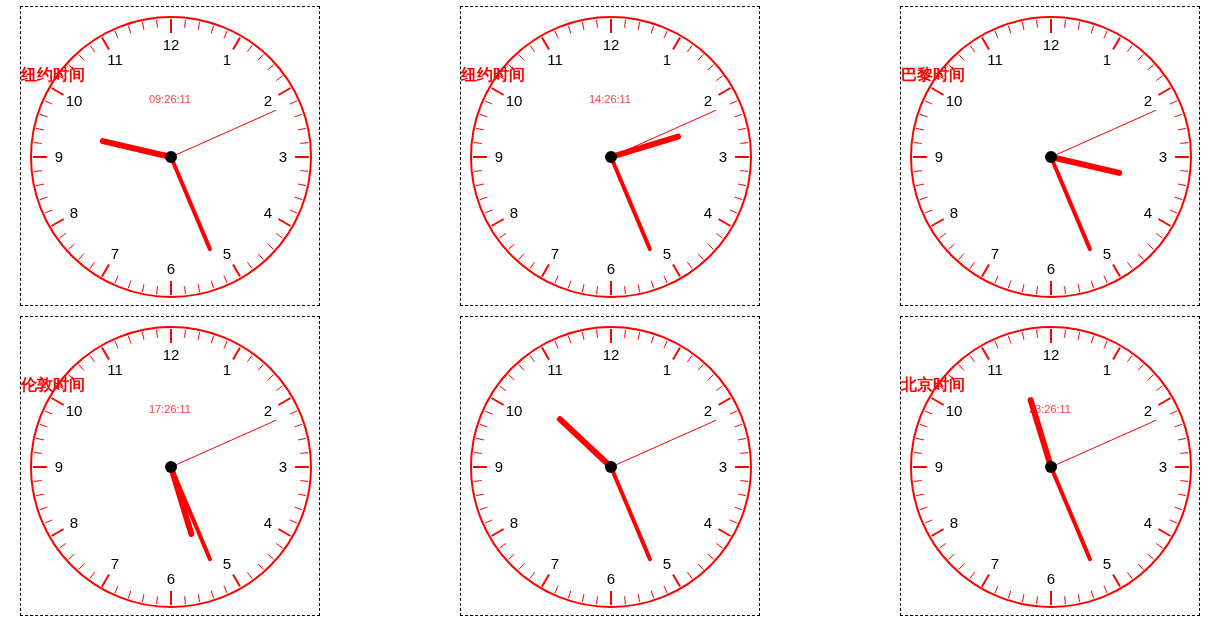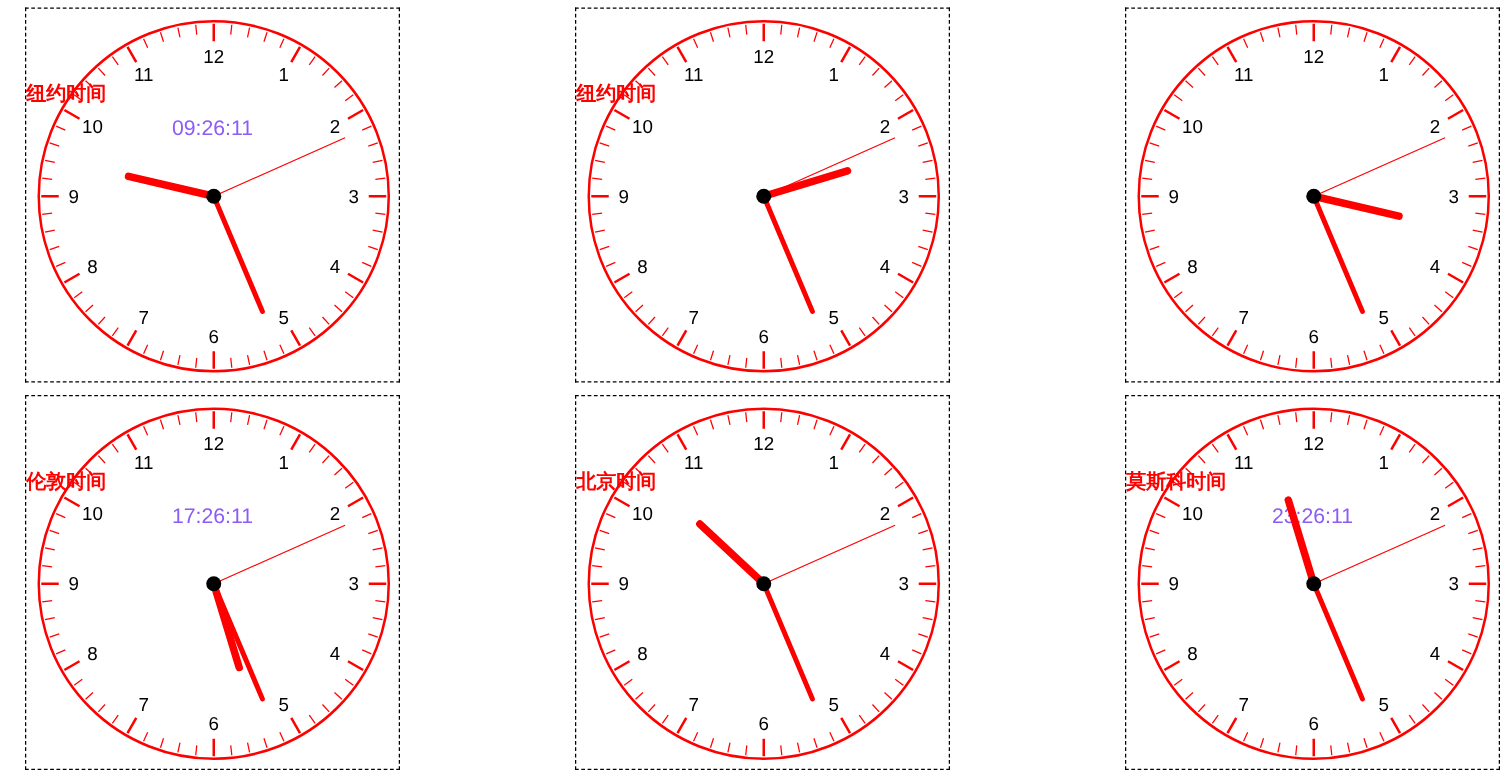--- a/index.html
+++ b/index.html
@@ -36,22 +36,22 @@
     top: 58px;
     color: #ff0000;
     font-weight: bold;
     font-size: 16px;
   }
   .digital {
     position: absolute;
     width: 100%;
     text-align: center;
     top: 86px;
-    color: #8b5cf6;
-    font-size: 17px;
+    color: #ef4444;
+    font-size: 11px;
   }
 </style>
 </head>
 <body>
 
 <div class="grid">
   <div class="clock-cell">
     <div class="title">纽约时间</div>
     <div class="digital">09:26:11</div>
     <svg width="300" height="300" viewBox="0 0 300 300">
@@ -129,20 +129,21 @@
         <text x="53.005154776142874" y="98.99999999999999" text-anchor="middle" font-size="15" font-family="Arial" fill="#000000">10</text>
         <text x="93.99999999999994" y="58.0051547761429" text-anchor="middle" font-size="15" font-family="Arial" fill="#000000">11</text>
         <line x1="150" y1="150" x2="81.81937545484773" y2="134.14432478154967" stroke="#ff0000" stroke-width="6" stroke-linecap="round"></line>
         <line x1="150" y1="150" x2="188.91239501402063" y2="242.1185405565721" stroke="#ff0000" stroke-width="4" stroke-linecap="round"></line>
         <line x1="150" y1="150" x2="255.0577276288991" y2="103.22528604628297" stroke="#ff0000" stroke-width="1"></line>
         <circle cx="150" cy="150" r="6" fill="#000000"></circle>
       </svg>
   </div>
   <div class="clock-cell">
     <div class="title">纽约时间</div>
+    <div class="digital">14:26:11</div>
     <svg width="300" height="300" viewBox="0 0 300 300">
         <circle cx="150" cy="150" r="140" fill="none" stroke="#ff0000" stroke-width="2"></circle>
         <line x1="150" y1="26" x2="150" y2="12" stroke="#ff0000" stroke-width="2"></line>
         <line x1="163.58870022479496" y1="20.71215360212446" x2="164.42492793093618" y2="12.755978439178278" stroke="#ff0000" stroke-width="1"></line>
         <line x1="177.02851980630874" y1="22.840811904605275" x2="178.6918133328508" y2="15.015631098734843" stroke="#ff0000" stroke-width="1"></line>
         <line x1="190.17220926874316" y1="26.36265288163004" x2="192.64434522374273" y2="18.754200751268826" stroke="#ff0000" stroke-width="1"></line>
         <line x1="202.87576359985403" y1="31.239090506461892" x2="206.12965674446042" y2="23.930726845321075" stroke="#ff0000" stroke-width="1"></line>
         <line x1="212" y1="42.61284993072961" x2="219" y2="30.488494277747478" stroke="#ff0000" stroke-width="2"></line>
         <line x1="226.41208279802152" y1="44.827790731256826" x2="231.11436481636127" y2="38.35565477625725" stroke="#ff0000" stroke-width="1"></line>
         <line x1="236.98697882665158" y1="53.39117268793875" x2="242.34002367752242" y2="47.4460140841196" stroke="#ff0000" stroke-width="1"></line>
@@ -210,20 +211,21 @@
         <text x="38" y="155" text-anchor="middle" font-size="15" font-family="Arial" fill="#000000">9</text>
         <text x="53.005154776142874" y="98.99999999999999" text-anchor="middle" font-size="15" font-family="Arial" fill="#000000">10</text>
         <text x="93.99999999999994" y="58.0051547761429" text-anchor="middle" font-size="15" font-family="Arial" fill="#000000">11</text>
         <line x1="150" y1="150" x2="216.9739905112159" y2="129.64110526075729" stroke="#ff0000" stroke-width="6" stroke-linecap="round"></line>
         <line x1="150" y1="150" x2="188.91239501402063" y2="242.1185405565721" stroke="#ff0000" stroke-width="4" stroke-linecap="round"></line>
         <line x1="150" y1="150" x2="255.0577276288991" y2="103.22528604628297" stroke="#ff0000" stroke-width="1"></line>
         <circle cx="150" cy="150" r="6" fill="#000000"></circle>
       </svg>
   </div>
   <div class="clock-cell">
+    <div class="title">巴黎时间</div>
     <svg width="300" height="300" viewBox="0 0 300 300">
         <circle cx="150" cy="150" r="140" fill="none" stroke="#ff0000" stroke-width="2"></circle>
         <line x1="150" y1="26" x2="150" y2="12" stroke="#ff0000" stroke-width="2"></line>
         <line x1="163.58870022479496" y1="20.71215360212446" x2="164.42492793093618" y2="12.755978439178278" stroke="#ff0000" stroke-width="1"></line>
         <line x1="177.02851980630874" y1="22.840811904605275" x2="178.6918133328508" y2="15.015631098734843" stroke="#ff0000" stroke-width="1"></line>
         <line x1="190.17220926874316" y1="26.36265288163004" x2="192.64434522374273" y2="18.754200751268826" stroke="#ff0000" stroke-width="1"></line>
         <line x1="202.87576359985403" y1="31.239090506461892" x2="206.12965674446042" y2="23.930726845321075" stroke="#ff0000" stroke-width="1"></line>
         <line x1="212" y1="42.61284993072961" x2="219" y2="30.488494277747478" stroke="#ff0000" stroke-width="2"></line>
         <line x1="226.41208279802152" y1="44.827790731256826" x2="231.11436481636127" y2="38.35565477625725" stroke="#ff0000" stroke-width="1"></line>
         <line x1="236.98697882665158" y1="53.39117268793875" x2="242.34002367752242" y2="47.4460140841196" stroke="#ff0000" stroke-width="1"></line>
@@ -374,21 +376,20 @@
         <text x="38" y="155" text-anchor="middle" font-size="15" font-family="Arial" fill="#000000">9</text>
         <text x="53.005154776142874" y="98.99999999999999" text-anchor="middle" font-size="15" font-family="Arial" fill="#000000">10</text>
         <text x="93.99999999999994" y="58.0051547761429" text-anchor="middle" font-size="15" font-family="Arial" fill="#000000">11</text>
         <line x1="150" y1="150" x2="170.35889473924274" y2="216.9739905112159" stroke="#ff0000" stroke-width="6" stroke-linecap="round"></line>
         <line x1="150" y1="150" x2="188.91239501402063" y2="242.1185405565721" stroke="#ff0000" stroke-width="4" stroke-linecap="round"></line>
         <line x1="150" y1="150" x2="255.0577276288991" y2="103.22528604628297" stroke="#ff0000" stroke-width="1"></line>
         <circle cx="150" cy="150" r="6" fill="#000000"></circle>
       </svg>
   </div>
   <div class="clock-cell">
-    <div class="title">北京时间</div>
     <svg width="300" height="300" viewBox="0 0 300 300">
         <circle cx="150" cy="150" r="140" fill="none" stroke="#ff0000" stroke-width="2"></circle>
         <line x1="150" y1="26" x2="150" y2="12" stroke="#ff0000" stroke-width="2"></line>
         <line x1="163.58870022479496" y1="20.71215360212446" x2="164.42492793093618" y2="12.755978439178278" stroke="#ff0000" stroke-width="1"></line>
         <line x1="177.02851980630874" y1="22.840811904605275" x2="178.6918133328508" y2="15.015631098734843" stroke="#ff0000" stroke-width="1"></line>
         <line x1="190.17220926874316" y1="26.36265288163004" x2="192.64434522374273" y2="18.754200751268826" stroke="#ff0000" stroke-width="1"></line>
         <line x1="202.87576359985403" y1="31.239090506461892" x2="206.12965674446042" y2="23.930726845321075" stroke="#ff0000" stroke-width="1"></line>
         <line x1="212" y1="42.61284993072961" x2="219" y2="30.488494277747478" stroke="#ff0000" stroke-width="2"></line>
         <line x1="226.41208279802152" y1="44.827790731256826" x2="231.11436481636127" y2="38.35565477625725" stroke="#ff0000" stroke-width="1"></line>
         <line x1="236.98697882665158" y1="53.39117268793875" x2="242.34002367752242" y2="47.4460140841196" stroke="#ff0000" stroke-width="1"></line>
@@ -456,21 +457,21 @@
         <text x="38" y="155" text-anchor="middle" font-size="15" font-family="Arial" fill="#000000">9</text>
         <text x="53.005154776142874" y="98.99999999999999" text-anchor="middle" font-size="15" font-family="Arial" fill="#000000">10</text>
         <text x="93.99999999999994" y="58.0051547761429" text-anchor="middle" font-size="15" font-family="Arial" fill="#000000">11</text>
         <line x1="150" y1="150" x2="98.88168470723444" y2="102.17827019409053" stroke="#ff0000" stroke-width="6" stroke-linecap="round"></line>
         <line x1="150" y1="150" x2="188.91239501402063" y2="242.1185405565721" stroke="#ff0000" stroke-width="4" stroke-linecap="round"></line>
         <line x1="150" y1="150" x2="255.0577276288991" y2="103.22528604628297" stroke="#ff0000" stroke-width="1"></line>
         <circle cx="150" cy="150" r="6" fill="#000000"></circle>
       </svg>
   </div>
   <div class="clock-cell">
-    <div class="title">莫斯科时间</div>
+    <div class="title">北京时间</div>
     <div class="digital">23:26:11</div>
     <svg width="300" height="300" viewBox="0 0 300 300">
         <circle cx="150" cy="150" r="140" fill="none" stroke="#ff0000" stroke-width="2"></circle>
         <line x1="150" y1="26" x2="150" y2="12" stroke="#ff0000" stroke-width="2"></line>
         <line x1="163.58870022479496" y1="20.71215360212446" x2="164.42492793093618" y2="12.755978439178278" stroke="#ff0000" stroke-width="1"></line>
         <line x1="177.02851980630874" y1="22.840811904605275" x2="178.6918133328508" y2="15.015631098734843" stroke="#ff0000" stroke-width="1"></line>
         <line x1="190.17220926874316" y1="26.36265288163004" x2="192.64434522374273" y2="18.754200751268826" stroke="#ff0000" stroke-width="1"></line>
         <line x1="202.87576359985403" y1="31.239090506461892" x2="206.12965674446042" y2="23.930726845321075" stroke="#ff0000" stroke-width="1"></line>
         <line x1="212" y1="42.61284993072961" x2="219" y2="30.488494277747478" stroke="#ff0000" stroke-width="2"></line>
         <line x1="226.41208279802152" y1="44.827790731256826" x2="231.11436481636127" y2="38.35565477625725" stroke="#ff0000" stroke-width="1"></line>

